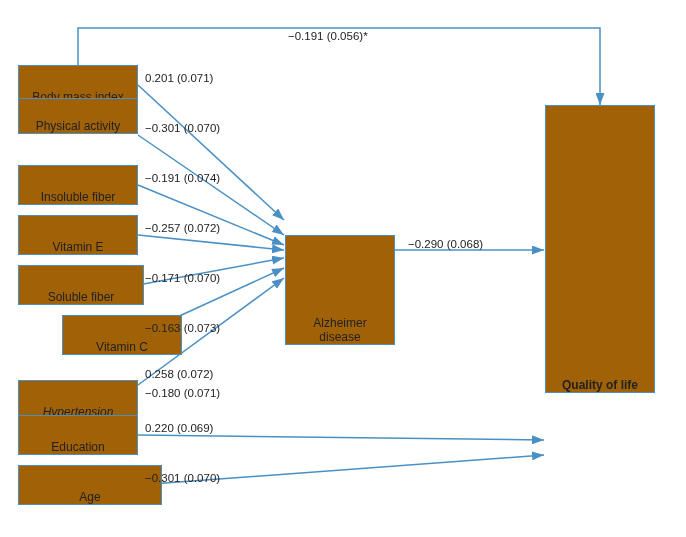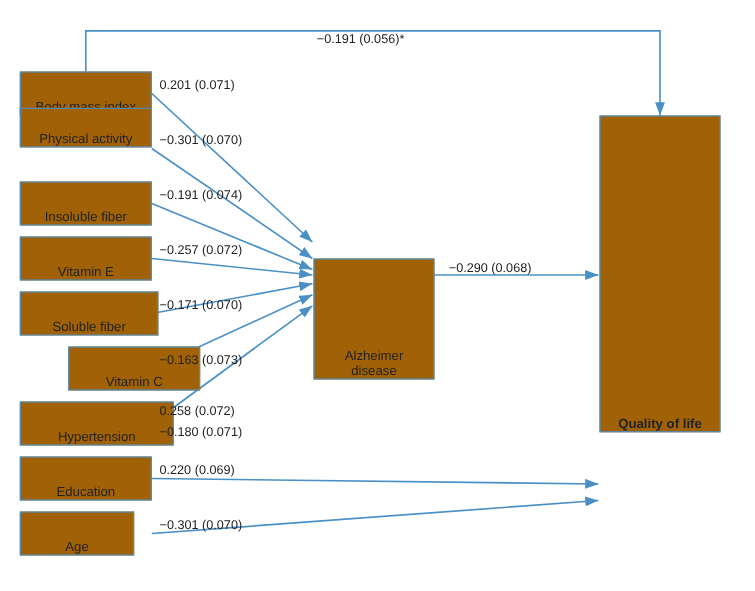--- a/index.html
+++ b/index.html
@@ -94,29 +94,29 @@
   </div>
 
   <div class="box" style="left:18px;top:265px;width:126px;height:40px;">
     <span>Soluble fiber</span>
   </div>
 
   <div class="box" style="left:18px;top:315px;width:120px;height:40px;margin-left:44px;">
     <span>Vitamin C</span>
   </div>
 
-  <div class="box" style="left:18px;top:365px;width:140px;height:40px;">
+  <div class="box" style="left:18px;top:380px;width:120px;height:40px;font-style:italic;">
     <span>Hypertension</span>
   </div>
 
   <div class="box" style="left:18px;top:415px;width:120px;height:40px;">
     <span>Education</span>
   </div>
 
-  <div class="box" style="left:18px;top:465px;width:104px;height:40px;">
+  <div class="box" style="left:18px;top:465px;width:144px;height:40px;">
     <span>Age</span>
   </div>
 
   <div class="box" style="left:285px;top:195px;width:110px;height:110px;margin-top:40px;">
     <span style="white-space:pre-line;text-align:center;">Alzheimer
 disease</span>
   </div>
 
   <div class="box" style="left:545px;top:105px;width:110px;height:288px;font-weight:bold;">
     <span>Quality of life</span>

